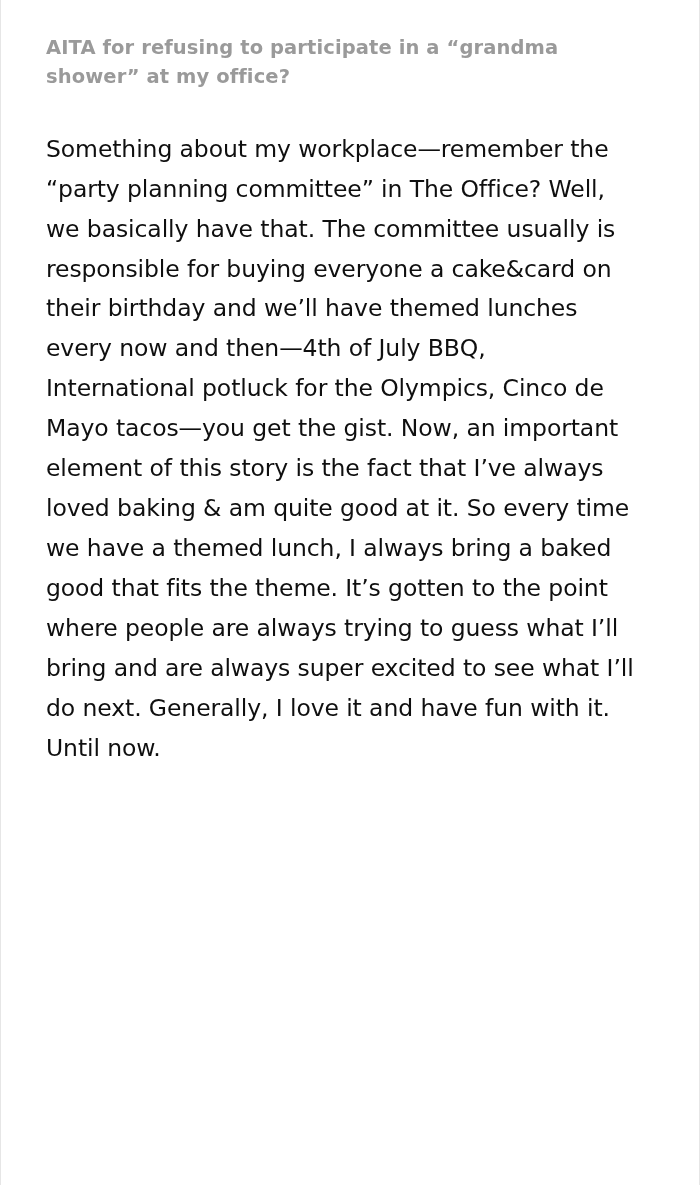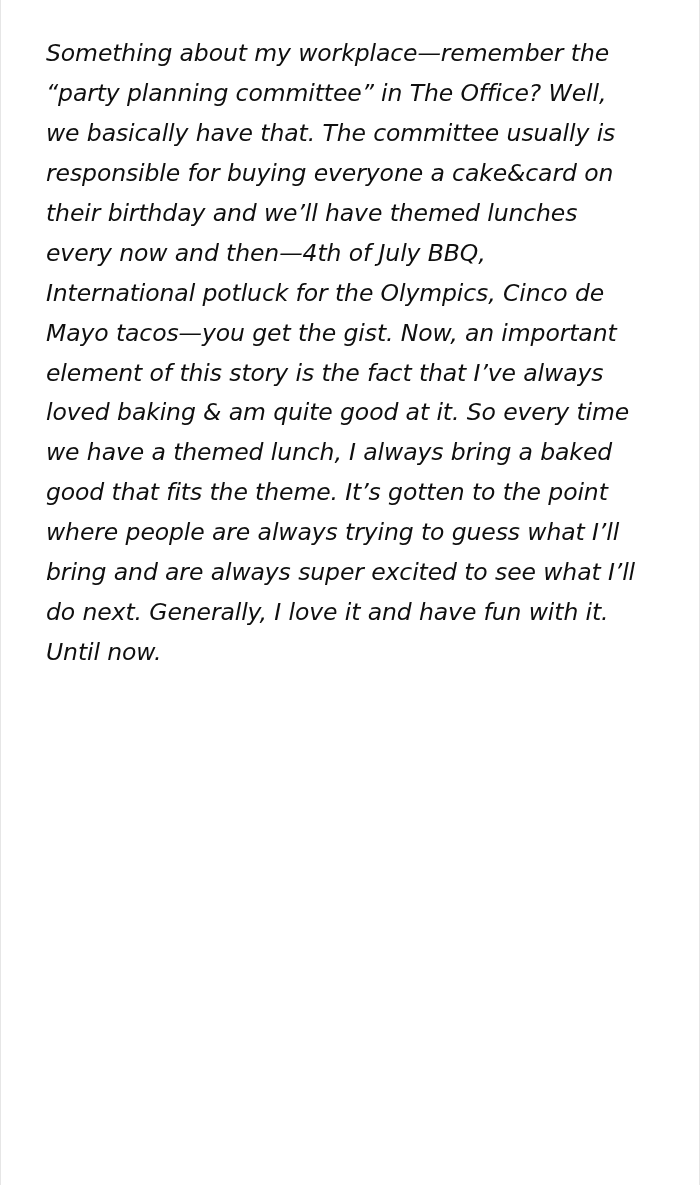--- a/index.html
+++ b/index.html
@@ -37,26 +37,26 @@
     font-size: 23.5px;
     line-height: 1.70;
     color: #0f0f0f;
     font-weight: 400;
     letter-spacing: -0.1px;
     margin: 0;
     max-width: 625px;
   }
   .post-body p {
     margin: 0 16px 20px 0;
-    font-style: italic;
   }
   .post-body p:last-child {
     margin-bottom: 0;
   }
 </style>
 </head>
 <body>
 
 <div class="page">
+  <h1 class="post-title">AITA for refusing to participate in a “grandma shower” at my office?</h1>
   <div class="post-body">
     <p>Something about my workplace—remember the “party planning committee” in The Office? Well, we basically have that. The committee usually is responsible for buying everyone a cake&amp;card on their birthday and we’ll have themed lunches every now and then—4th of July BBQ, International potluck for the Olympics, Cinco de Mayo tacos—you get the gist. Now, an important element of this story is the fact that I’ve always loved baking &amp; am quite good at it. So every time we have a themed lunch, I always bring a baked good that fits the theme. It’s gotten to the point where people are always trying to guess what I’ll bring and are always super excited to see what I’ll do next. Generally, I love it and have fun with it. Until now.</p>
   </div>
 </div>
 
 </body></html>

